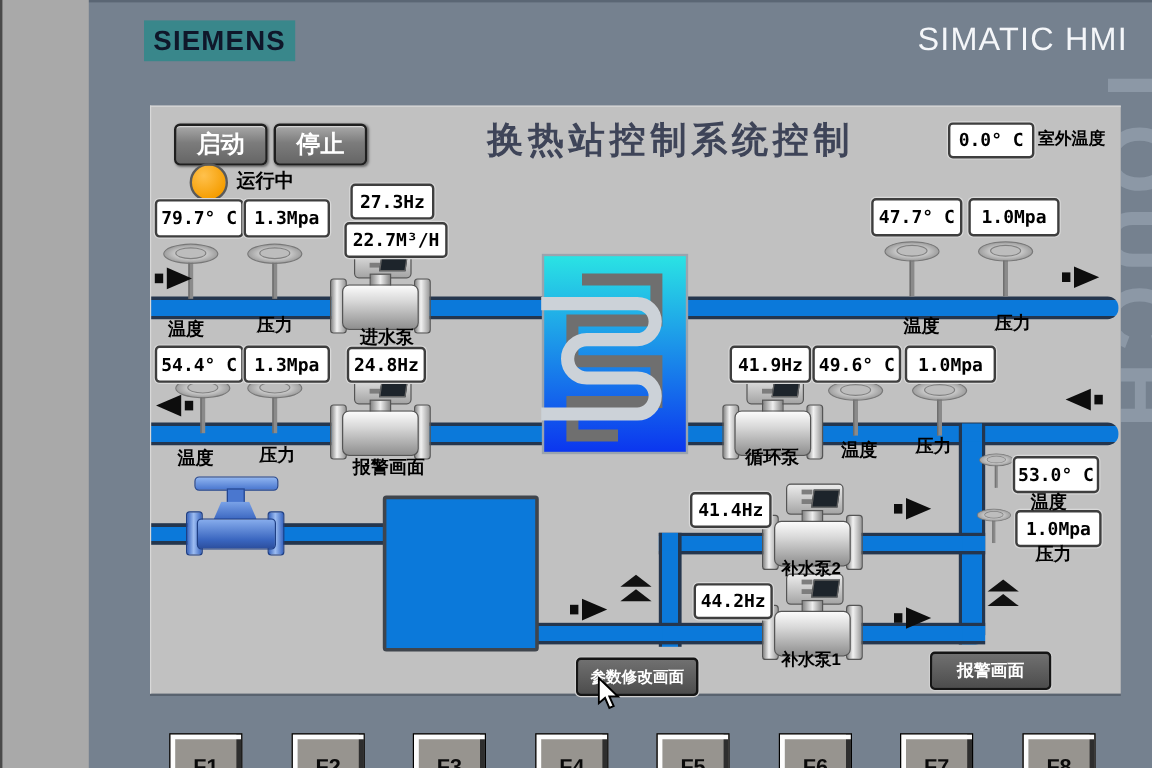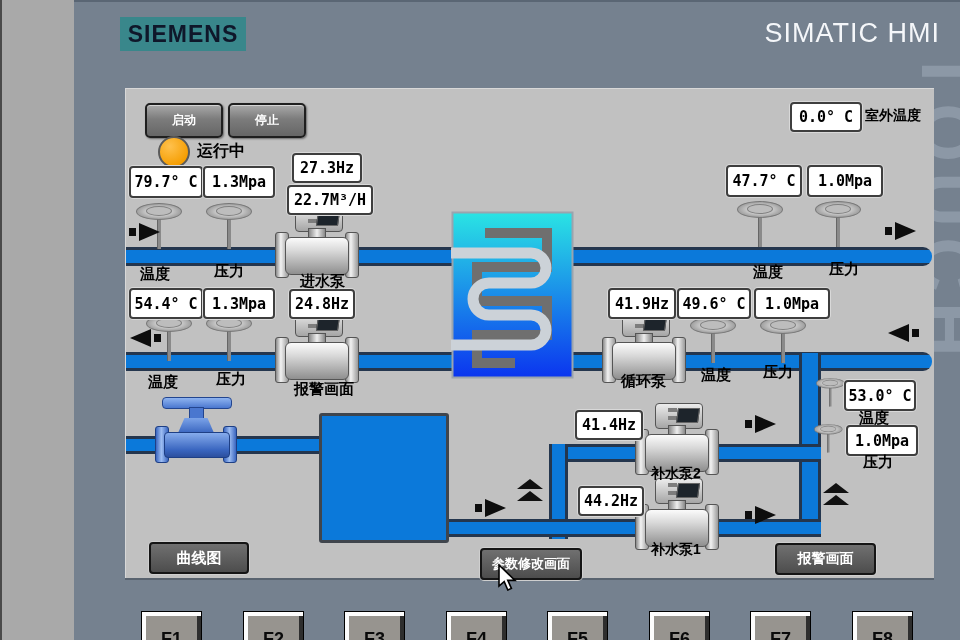--- a/index.html
+++ b/index.html
@@ -27,21 +27,21 @@
   
   .tank{background:#0b79da;border:3px solid #3f454d;border-radius:3px}
   
   .vbox{background:#fff;border:2px solid #3e3e3e;border-radius:4px;box-shadow:0 0 0 1px #d9d9d9;
         color:#000;font-family:"DejaVu Sans Mono","Liberation Mono",monospace;font-weight:bold;
         font-size:15px;display:flex;align-items:center;justify-content:center;white-space:nowrap}
   
   .clabel{color:#000;font-weight:bold;font-size:15px;white-space:nowrap}
   .small{font-size:14px}
   
-  .pbtn{border:2px solid #1f1f1f;border-radius:5px;color:#fff;font-weight:bold;font-size:12px;
+  .pbtn{border:2px solid #1f1f1f;border-radius:5px;color:#fff;font-weight:bold;font-size:20px;
         background:linear-gradient(180deg,#a9a9a9,#7c7c7c 45%,#666);display:flex;align-items:center;
         justify-content:center;box-shadow:inset 0 1px 0 rgba(255,255,255,.5),1px 1px 2px rgba(0,0,0,.45);cursor:pointer}
   .navbtn{border:2px solid #151515;border-radius:4px;color:#fff;font-weight:bold;
         background:linear-gradient(180deg,#707070,#4d4d4d);display:flex;align-items:center;
         justify-content:center;box-shadow:0 0 0 1px #cfcfcf;cursor:pointer}
   .led{width:28px;height:28px;border-radius:50%;border:2px solid #5a5a5a;
        background:radial-gradient(circle at 35% 30%,#ffc14d,#f59d00 75%)}
   
   .pump{width:84px;height:74px}
   .pump .p-fl{position:absolute;width:12px;height:44px;top:26px;border:1px solid #555;border-radius:3px;
@@ -272,20 +272,21 @@
     </div>
   <div class="abs dbl" style="left:697px;top:394px">
       <i></i>
       <i></i>
     </div>
 
   <div class="abs pbtn" style="left:19px;top:14px;width:74px;height:31px">启动</div>
   <div class="abs pbtn" style="left:102px;top:14px;width:74px;height:31px">停止</div>
   <div class="abs led" style="left:32px;top:47px"></div>
   <div class="abs clabel" style="left:71px;top:52px;font-size:16px">运行中</div>
+  <div class="abs title">换热站控制系统控制</div>
   <div class="abs vbox" style="left:664px;top:13px;width:68px;height:26px">0.0° C</div>
   <div class="abs clabel small" style="left:739px;top:18px">室外温度</div>
 
   <div class="abs vbox" style="left:3px;top:77px;width:70px;height:28px">79.7° C</div>
   <div class="abs vbox" style="left:77px;top:77px;width:68px;height:28px">1.3Mpa</div>
   <div class="abs vbox" style="left:166px;top:64px;width:66px;height:26px">27.3Hz</div>
   <div class="abs vbox" style="left:161px;top:96px;width:82px;height:26px">22.7M³/H</div>
   <div class="abs vbox" style="left:600px;top:76px;width:72px;height:28px">47.7° C</div>
   <div class="abs vbox" style="left:681px;top:76px;width:72px;height:28px">1.0Mpa</div>
   <div class="abs vbox" style="left:3px;top:199px;width:70px;height:27px">54.4° C</div>
@@ -308,21 +309,20 @@
   <div class="abs clabel" style="left:90px;top:281px">压力</div>
   <div class="abs clabel" style="left:168px;top:291px">报警画面</div>
   <div class="abs clabel" style="left:495px;top:283px">循环泵</div>
   <div class="abs clabel" style="left:575px;top:277px">温度</div>
   <div class="abs clabel" style="left:637px;top:274px">压力</div>
   <div class="abs clabel" style="left:733px;top:320px">温度</div>
   <div class="abs clabel" style="left:737px;top:364px">压力</div>
   <div class="abs clabel small" style="left:525px;top:376px">补水泵2</div>
   <div class="abs clabel small" style="left:525px;top:452px">补水泵1</div>
 
-  <div class="abs navbtn" style="left:23px;top:453px;width:96px;height:28px;font-size:15px">曲线图</div>
   <div class="abs navbtn" style="left:354px;top:459px;width:98px;height:28px;font-size:13px">参数修改画面</div>
   <div class="abs navbtn" style="left:649px;top:454px;width:97px;height:28px;font-size:14px">报警画面</div>
 
   <svg class="abs" style="left:372px;top:475px" width="22" height="30" viewBox="0 0 22 30">
     <path d="M1,1 L1,22 L6.2,17.6 L9.8,26 L13.4,24.4 L9.8,16.4 L17,16.4 Z" fill="#fff" stroke="#000" stroke-width="1.6"></path>
   </svg>
 </div>
 
 <div class="abs fkey" style="left:141px">
     <span>F1</span>

